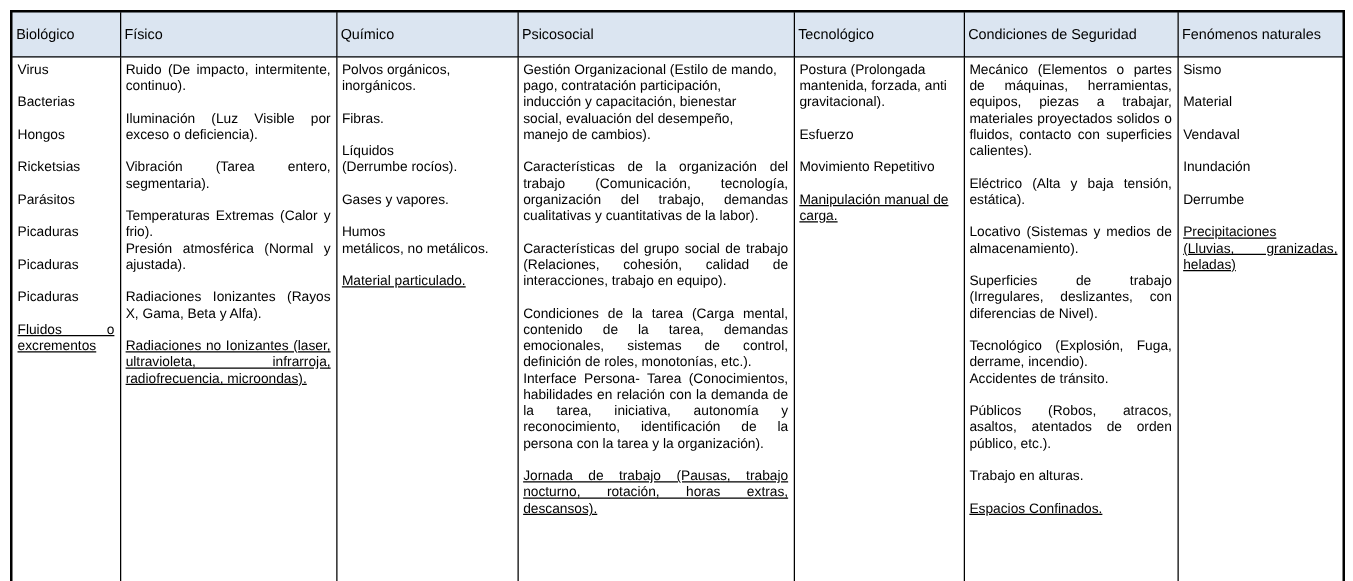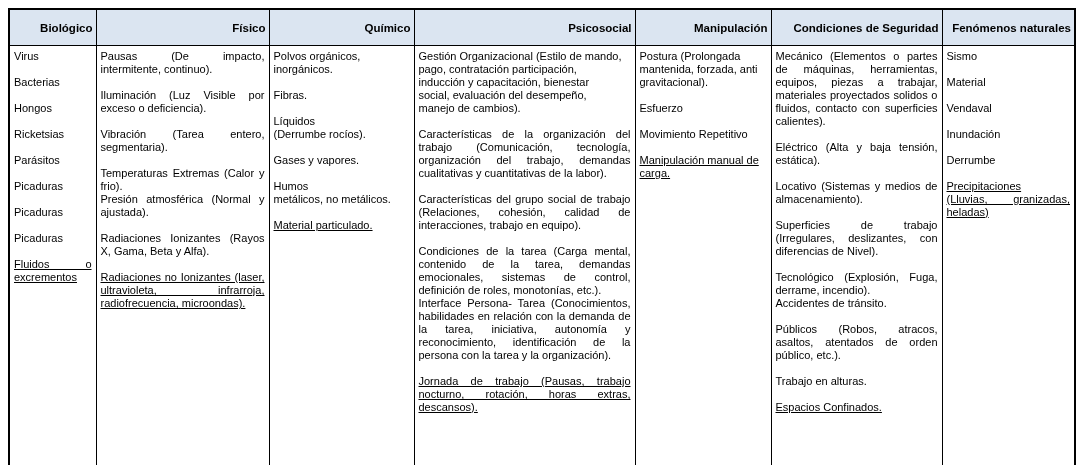--- a/index.html
+++ b/index.html
@@ -20,22 +20,22 @@
   table.hazard col.c1{width:173px;}
   table.hazard col.c2{width:145px;}
   table.hazard col.c3{width:221px;}
   table.hazard col.c4{width:136px;}
   table.hazard col.c5{width:171px;}
   table.hazard col.c6{width:133px;}
   table.hazard th{
     border:1px solid var(--border-color);
     background:var(--header-bg);
     font-size:11.5px;
-    font-weight:bold;
-    text-align:right;
+    font-weight:normal;
+    text-align:left;
     vertical-align:middle;
     height:31px;
     padding:2px 3px;
   }
   table.hazard td{
     border:1px solid var(--border-color);
     vertical-align:top;
     padding:4px 4px 3px 4px;
     font-size:11px;
     line-height:13px;
@@ -60,21 +60,21 @@
         <col class="c4">
         <col class="c5">
         <col class="c6">
     </colgroup>
     <thead>
         <tr id="header-row">
           <th>Biológico</th>
           <th>Físico</th>
           <th>Químico</th>
           <th>Psicosocial</th>
-          <th>Manipulación</th>
+          <th>Tecnológico</th>
           <th>Condiciones de Seguridad</th>
           <th>Fenómenos naturales</th>
         </tr>
       </thead>
     <tbody>
         <tr id="body-row">
           <td>
             <div class="group">
               <p class="para">Virus</p>
             </div>
@@ -98,21 +98,21 @@
             </div>
             <div class="group">
               <p class="para">Picaduras</p>
             </div>
             <div class="group">
               <p class="para">Fluidos o excrementos</p>
             </div>
           </td>
           <td>
             <div class="group">
-              <p class="para">Pausas (De impacto, intermitente, continuo).</p>
+              <p class="para">Ruido (De impacto, intermitente, continuo).</p>
             </div>
             <div class="group">
               <p class="para">Iluminación (Luz Visible por exceso o deficiencia).</p>
             </div>
             <div class="group">
               <p class="para">Vibración (Tarea entero, segmentaria).</p>
             </div>
             <div class="group">
               <p class="para">Temperaturas Extremas (Calor y frio).</p>
               <p class="para">Presión atmosférica (Normal y ajustada).</p>

